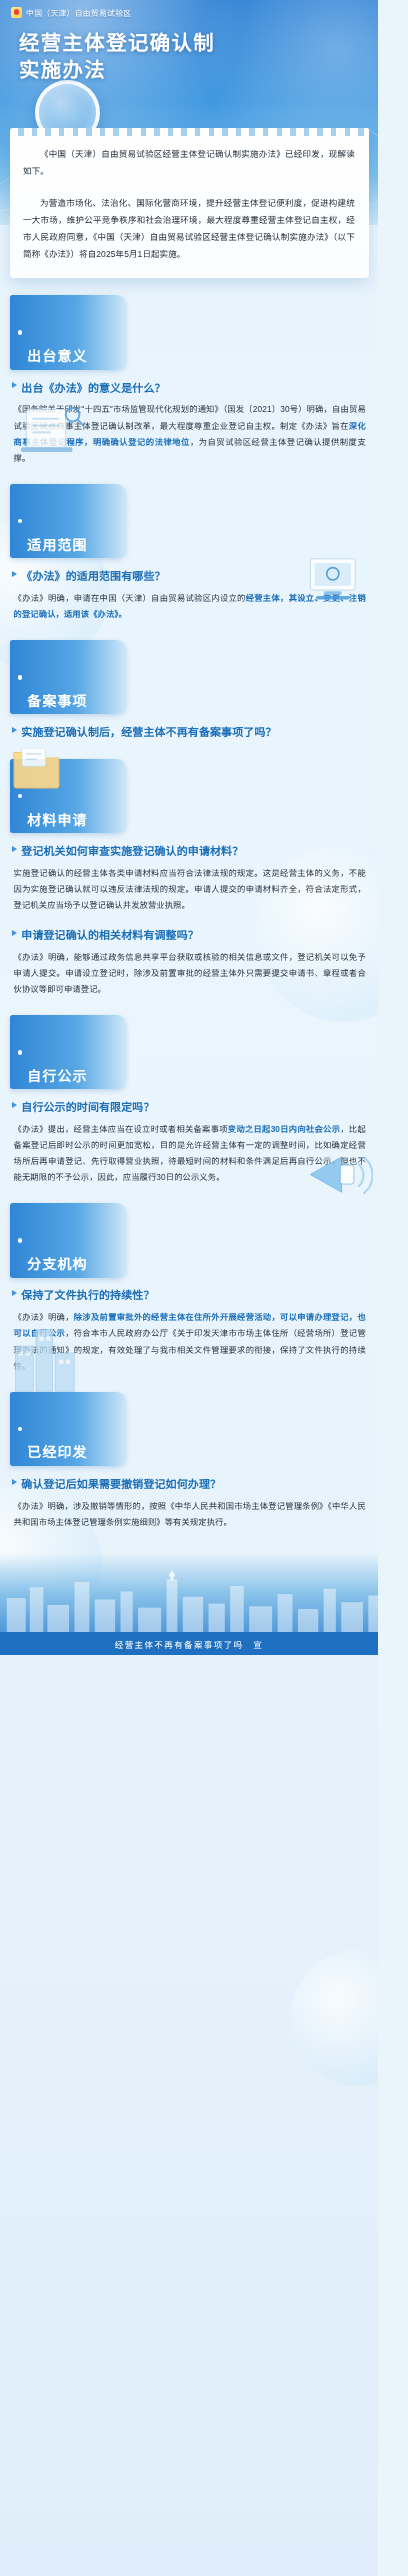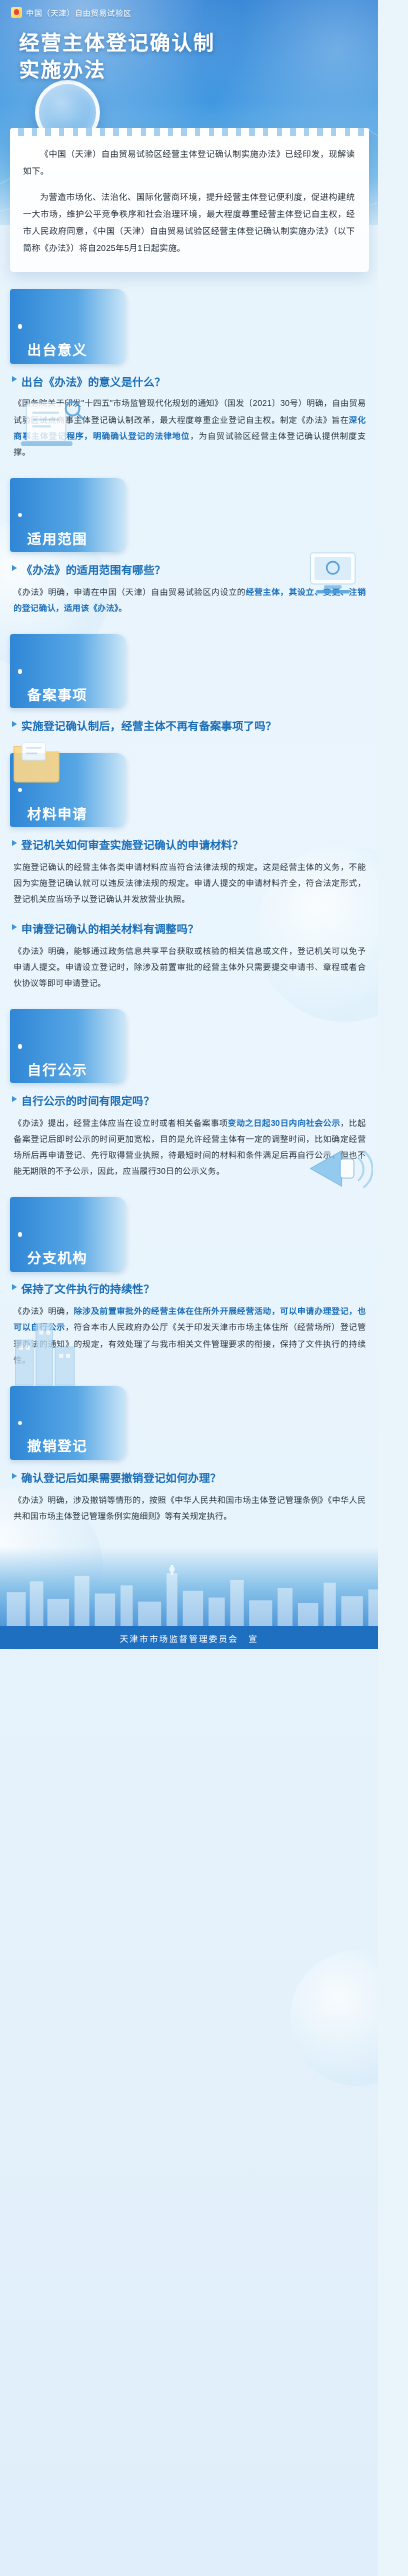--- a/index.html
+++ b/index.html
@@ -137,21 +137,21 @@
     border-radius: 2.7px 2.7px 0 0;
   }
   .paper p {
     font-size: 8.5px;
     line-height: 2.0;
     color: #1f2a36;
     text-align: justify;
     text-indent: 2em;
     letter-spacing: 0.1px;
   }
-  .paper p + p { margin-top: 9px; }
+  .paper p + p { margin-top: 15px; }
 
   
   .section {
     position: relative;
     margin: 17.7px 9.5px 0 9.5px;
     z-index: 3;
   }
   .sec-head {
     display: flex;
     align-items: center;
@@ -456,21 +456,21 @@
           <rect x="53" y="46" width="6" height="6"></rect>
         <rect x="72" y="80" width="6" height="6"></rect>
           <rect x="82" y="80" width="6" height="6"></rect>
       </g>
     </svg>
   </div>
 
   <div class="section">
     <div class="sec-head">
       <span class="dot"></span>
-      <span class="sec-title">撤销登记</span>
+      <span class="sec-title">已经印发</span>
     </div>
     <div class="sec-body">
       <div class="qa">
         <div class="q">
           <span class="tri"></span>
           <span class="qt">确认登记后如果需要撤销登记如何办理？</span>
         </div>
         <div class="a"><span>《办法》明确，涉及撤销等情形的，按照《中华人民共和国市场主体登记管理条例》《中华人民共和国市场主体登记管理条例实施细则》等有关规定执行。</span></div>
       </div>
     </div>
@@ -496,17 +496,17 @@
         <rect x="478" y="32" width="18" height="64"></rect>
         <rect x="504" y="52" width="32" height="44"></rect>
         <rect x="544" y="42" width="24" height="54"></rect>
         <rect x="574" y="64" width="20" height="32"></rect>
       </g>
       <g fill="#ffffff" opacity=".9">
         <rect x="252" y="6" width="4" height="14"></rect>
         <circle cx="254" cy="12" r="4"></circle>
       </g>
     </svg>
-    <div class="fline">天津市市场监督管理委员会　宣</div>
+    <div class="fline">经营主体不再有备案事项了吗　宣</div>
   </div>
 
 </div>
 
 
 </body></html>

